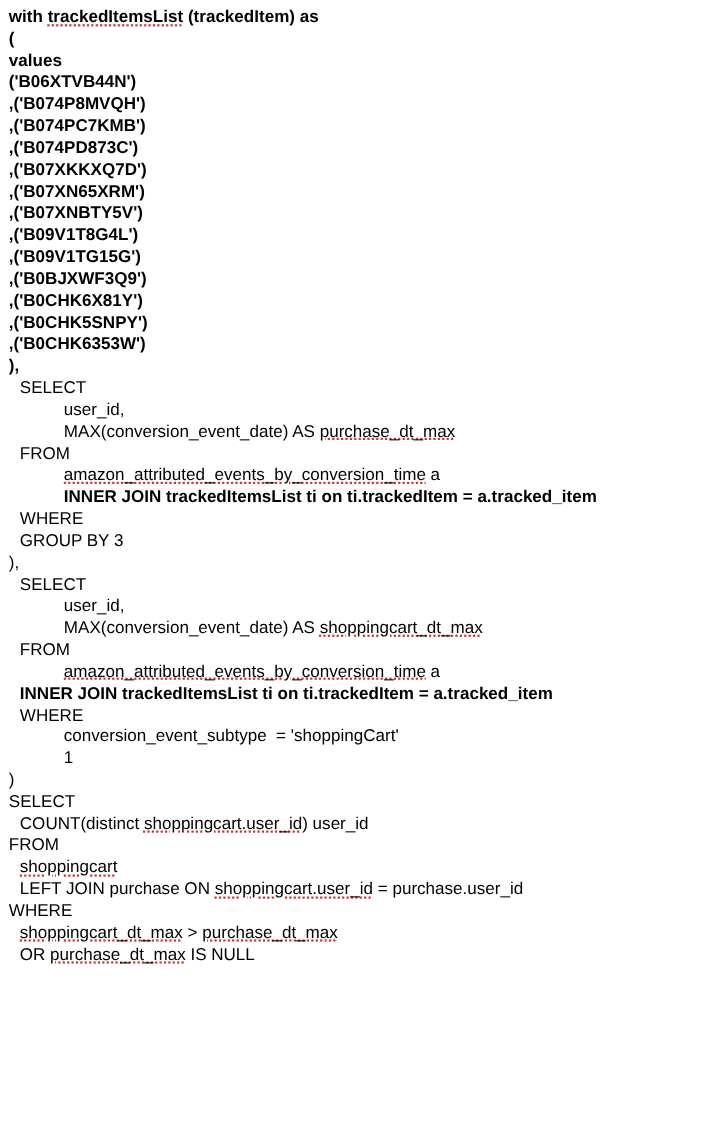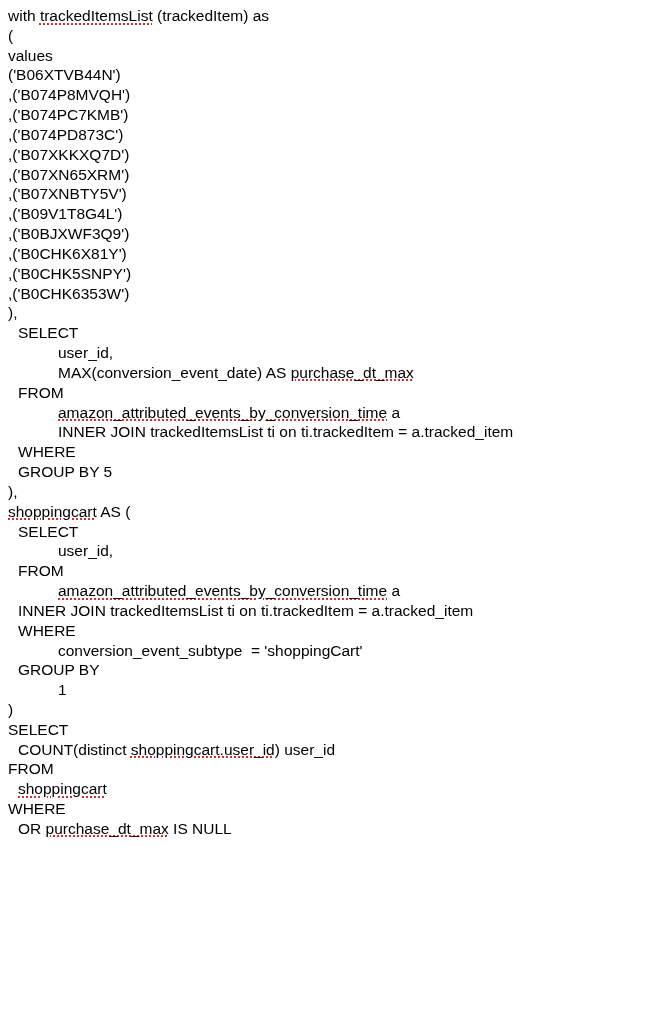--- a/index.html
+++ b/index.html
@@ -6,21 +6,21 @@
     body {
       font-family: Arial, Helvetica, sans-serif;
       font-size: 15.5px;
       line-height: 1.28;
       color: #000;
       background: #fff;
       padding: 6px 8px;
       width: 658px;
     }
     .line { white-space: pre; }
-    .bold { font-weight: normal; }
+    .bold { font-weight: bold; }
     .spell {
       text-decoration-line: underline;
       text-decoration-style: dotted;
       text-decoration-color: #CC3333;
       text-decoration-thickness: 1.5px;
       text-underline-offset: 2px;
     }
     .cursor {
       display: inline-block;
       width: 1.5px;
@@ -45,50 +45,52 @@
 
   <div id="tracked-items-container">
       <div class="line bold">('B06XTVB44N')</div>
       <div class="line bold">,('B074P8MVQH')</div>
       <div class="line bold">,('B074PC7KMB')</div>
       <div class="line bold">,('B074PD873C')</div>
       <div class="line bold">,('B07XKKXQ7D')</div>
       <div class="line bold">,('B07XN65XRM')</div>
       <div class="line bold">,('B07XNBTY5V')</div>
       <div class="line bold">,('B09V1T8G4L')</div>
+      <div class="line bold">,('B09V1TG15G')</div>
       <div class="line bold">,('B0BJXWF3Q9')</div>
       <div class="line bold">,('B0CHK6X81Y')</div>
       <div class="line bold">,('B0CHK5SNPY')</div>
       <div class="line bold">,('B0CHK6353W')</div>
     </div>
 
   <div class="line bold">),</div>
 
   <div class="line i1">SELECT</div>
   <div class="line i3">user_id,</div>
   <div class="line i3"><span>MAX(conversion_event_date) AS </span><span class="spell">purchase_dt_max</span></div>
   <div class="line i1">FROM</div>
   <div class="line i3"><span class="spell">amazon_attributed_events_by_conversion_time</span><span> a</span></div>
   <div class="line i3 bold">INNER JOIN trackedItemsList ti on ti.trackedItem = a.tracked_item</div>
   <div class="line i1">WHERE</div>
-  <div class="line i1">GROUP BY 5</div>
+  <div class="line i1">GROUP BY 3</div>
   <div class="line">),</div>
 
-  <div class="line"><span class="spell">shoppingcart</span><span> AS (</span></div>
   <div class="line i1">SELECT</div>
   <div class="line i3">user_id,</div>
+  <div class="line i3"><span>MAX(conversion_event_date) AS </span><span class="spell">shoppingcart_dt_max</span></div>
   <div class="line i1">FROM</div>
   <div class="line i3"><span class="spell">amazon_attributed_events_by_conversion_time</span><span> a</span></div>
   <div class="line i1 bold">INNER JOIN trackedItemsList ti on ti.trackedItem = a.tracked_item</div>
   <div class="line i1">WHERE</div>
   <div class="line i3">conversion_event_subtype  = 'shoppingCart'</div>
-  <div class="line i1">GROUP BY</div>
   <div class="line i3">1</div>
   <div class="line">)</div>
 
   <div class="line">SELECT</div>
   <div class="line i1"><span>COUNT(distinct </span><span class="spell">shoppingcart.user_id</span><span>) user_id</span></div>
   <div class="line">FROM</div>
   <div class="line i1"><span class="spell">shoppingcart</span></div>
+  <div class="line i1"><span>LEFT JOIN purchase ON </span><span class="spell">shoppingcart.user_id</span><span> = purchase.user_id</span></div>
   <div class="line">WHERE</div>
+  <div class="line i1"><span class="spell">shoppingcart_dt_max</span><span> &gt; </span><span class="spell">purchase_dt_max</span></div>
   <div class="line i1"><span>OR </span><span class="spell">purchase_dt_max</span><span> IS NULL</span></div>
 
 </div>
 
 </body></html>

